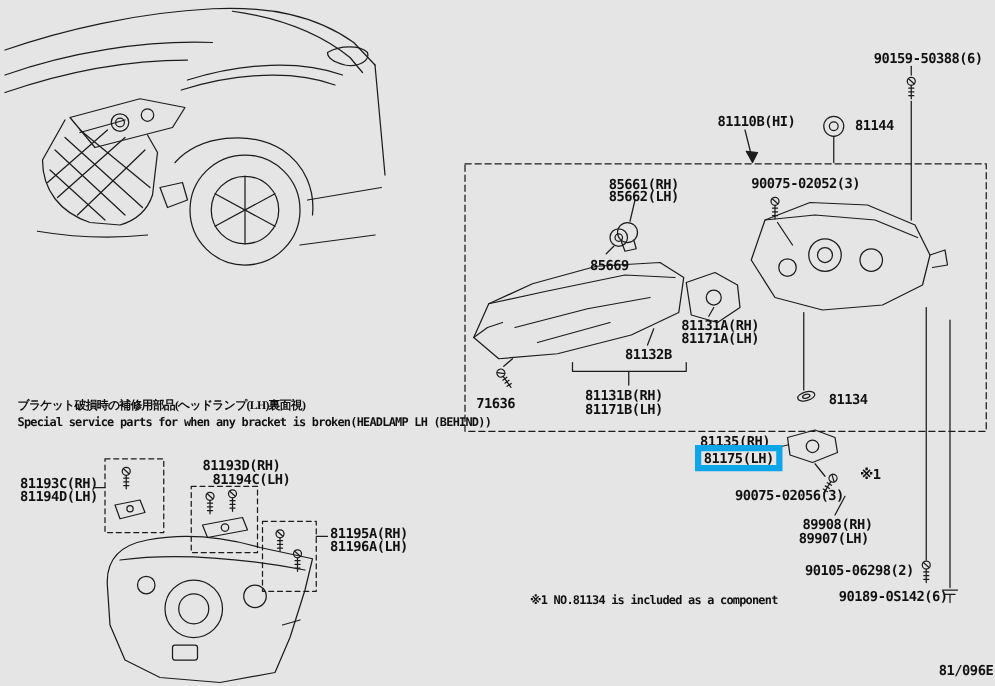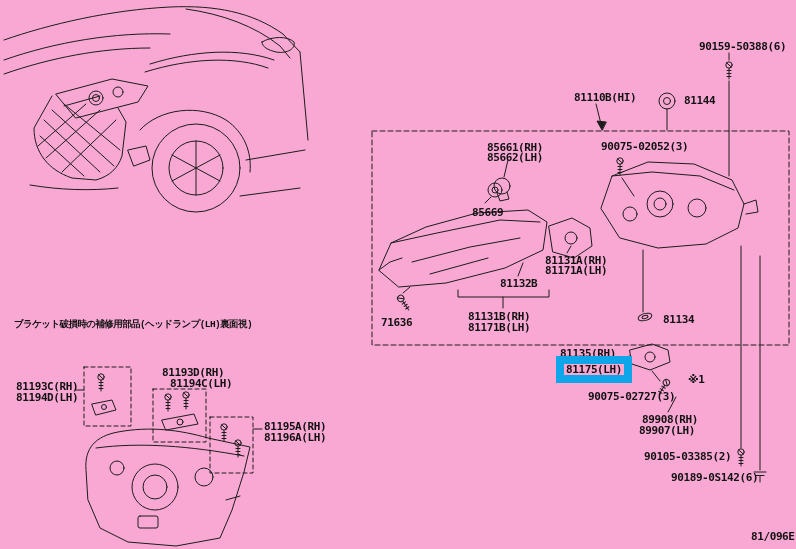--- a/index.html
+++ b/index.html
@@ -1,23 +1,23 @@
 <!DOCTYPE html>
 <html><head>
 <meta charset="utf-8">
 <style>
   html,body{margin:0;padding:0;background:#fff}
-  .sheet{position:relative;width:796px;height:549px;background:#f9a8d4;overflow:hidden;
+  .sheet{position:relative;width:796px;height:549px;background:#e5e5e5;overflow:hidden;
          font-family:"DejaVu Sans Mono","DejaVu Sans",monospace;}
   .art{position:absolute;left:0;top:0}
   .plabel{position:absolute;font-size:11px;font-weight:bold;line-height:11px;
           letter-spacing:-0.4px;color:#111;white-space:nowrap;}
   .plabel.small{font-size:9.5px;line-height:10px;letter-spacing:-0.6px;}
-  .plabel.jp{font-family:Liberation Mono, monospace;font-size:9.5px;}
-  .boxed{border:8px solid #0ea5e9;padding:0 2px;}
+  .plabel.jp{font-family:Liberation Serif, serif;font-size:9.5px;}
+  .boxed{border:5px solid #0ea5e9;padding:0 2px;}
 </style>
 </head>
 <body>
 
 <div class="sheet">
 
   <svg class="art" width="796" height="549" viewBox="0 0 796 549">
     <defs>
       <g id="screw-v">
         <circle cx="0" cy="3" r="3.2"></circle>
@@ -195,29 +195,31 @@
   <div class="plabel" style="left:472px;top:207px">85669</div>
   <div class="plabel" style="left:545px;top:255px">81131A(RH)</div>
   <div class="plabel" style="left:545px;top:265px">81171A(LH)</div>
   <div class="plabel" style="left:500px;top:278px">81132B</div>
   <div class="plabel" style="left:381px;top:317px">71636</div>
   <div class="plabel" style="left:468px;top:311px">81131B(RH)</div>
   <div class="plabel" style="left:468px;top:322px">81171B(LH)</div>
   <div class="plabel" style="left:663px;top:314px">81134</div>
   <div class="plabel" style="left:560px;top:348px">81135(RH)</div>
   <div class="plabel boxed" style="left:556px;top:356px">81175(LH)</div>
-  <div class="plabel" style="left:588px;top:391px">90075-02727(3)</div>
+  <div class="plabel" style="left:588px;top:391px">90075-02056(3)</div>
   <div class="plabel" style="left:642px;top:414px">89908(RH)</div>
   <div class="plabel" style="left:639px;top:425px">89907(LH)</div>
-  <div class="plabel" style="left:644px;top:451px">90105-03385(2)</div>
+  <div class="plabel" style="left:644px;top:451px">90105-06298(2)</div>
   <div class="plabel" style="left:671px;top:472px">90189-0S142(6)</div>
 
   <div class="plabel" style="left:688px;top:374px">※1</div>
+  <div class="plabel small" style="left:424px;top:476px">※1   NO.81134 is included as a component</div>
 
   <div class="plabel small jp" style="left:14px;top:320px">ブラケット破損時の補修用部品(ヘッドランプ(LH)裏面視)</div>
+  <div class="plabel small" style="left:14px;top:334px">Special service parts for when any bracket is broken(HEADLAMP LH (BEHIND))</div>
 
   <div class="plabel" style="left:16px;top:381px">81193C(RH)</div>
   <div class="plabel" style="left:16px;top:392px">81194D(LH)</div>
   <div class="plabel" style="left:162px;top:367px">81193D(RH)</div>
   <div class="plabel" style="left:170px;top:378px">81194C(LH)</div>
   <div class="plabel" style="left:264px;top:421px">81195A(RH)</div>
   <div class="plabel" style="left:264px;top:432px">81196A(LH)</div>
 
   <div class="plabel" style="left:751px;top:531px">81/096E</div>
 

